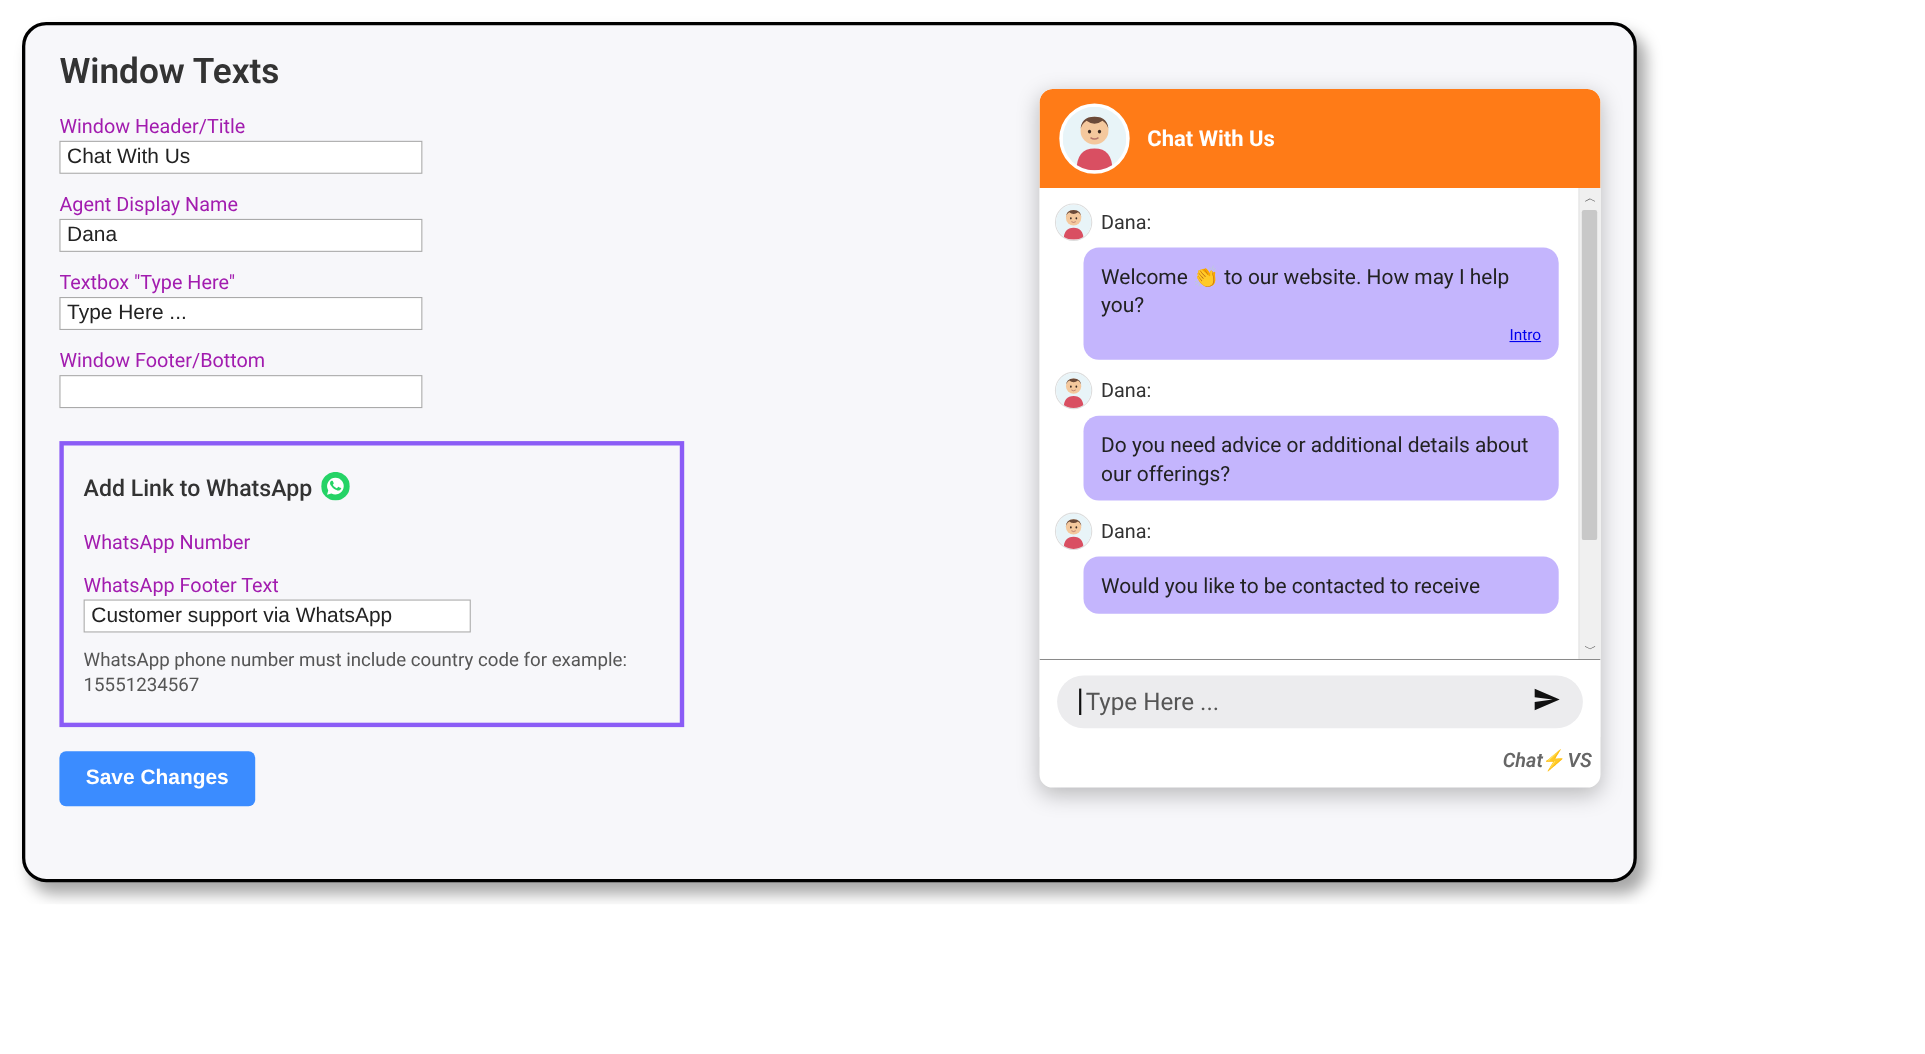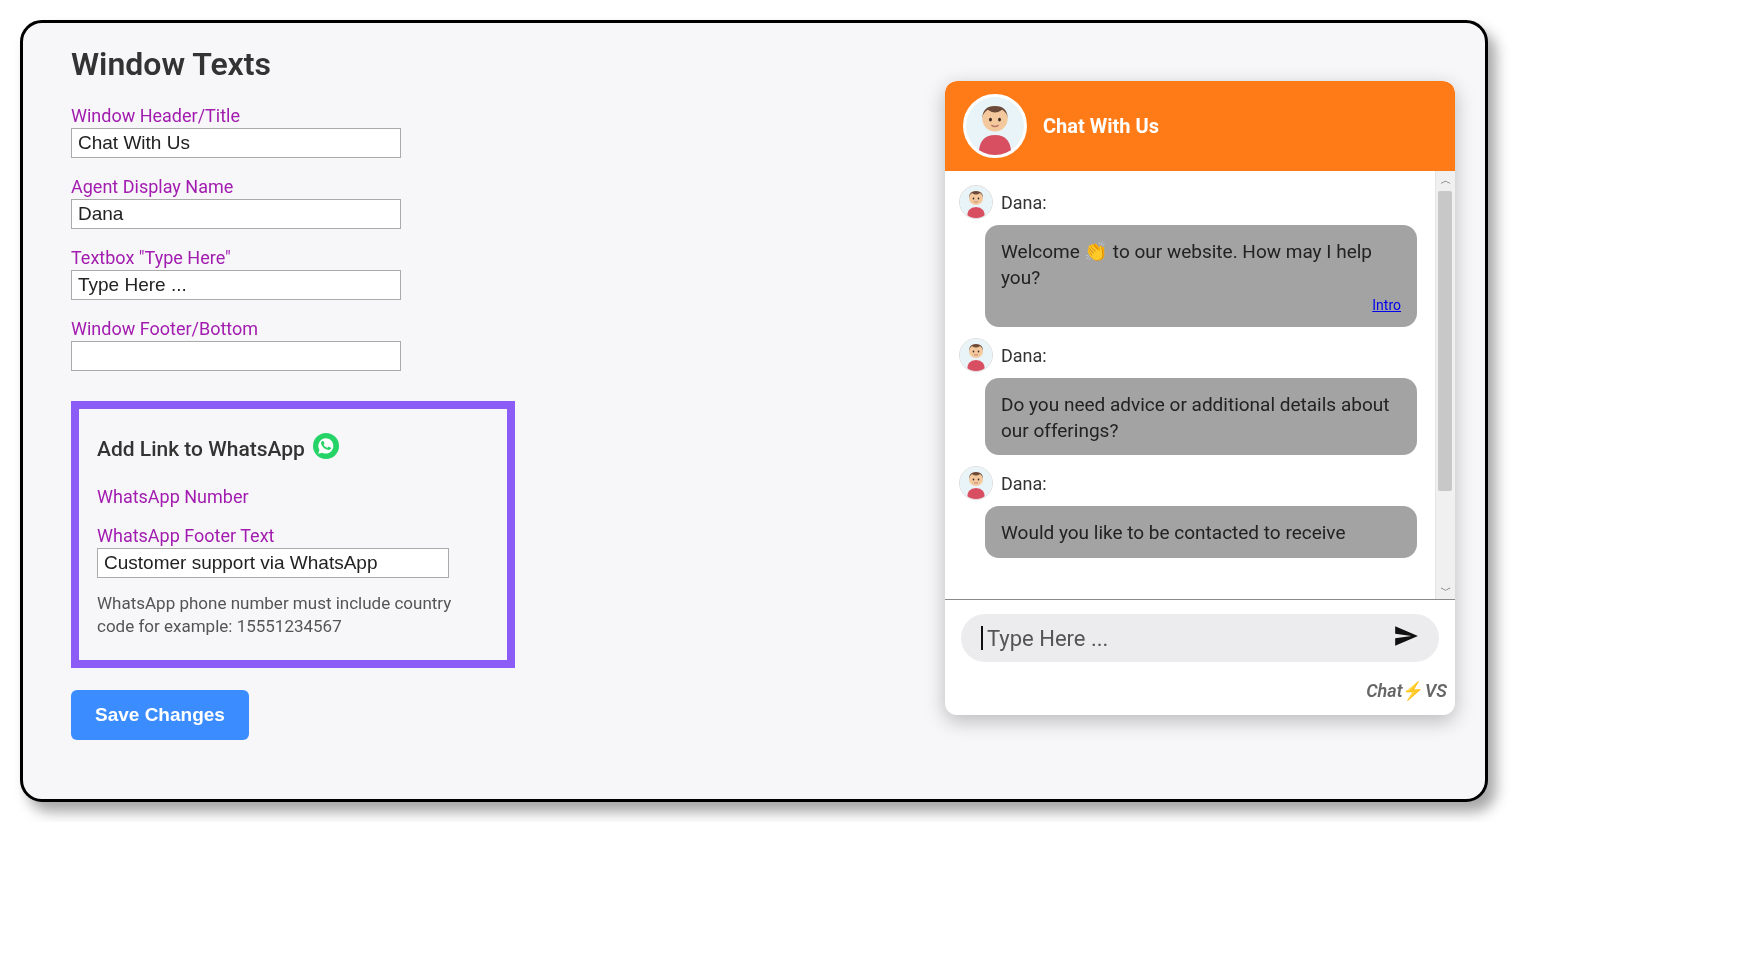--- a/index.html
+++ b/index.html
@@ -16,21 +16,21 @@
       height: 782px;
       border: 3px solid #000;
       border-radius: 22px;
       background: #f7f7fa;
       box-shadow: 8px 10px 14px rgba(0,0,0,0.35);
       overflow: hidden;
     }
 
     .panel-left {
       position: absolute;
-      left: 48px;
+      left: 31px;
       top: 22px;
       width: 560px;
     }
 
     .panel-left h1 {
       font-size: 32px;
       font-weight: 600;
       color: #333;
       margin-bottom: 22px;
     }
@@ -46,23 +46,23 @@
       height: 30px;
       padding: 2px 6px;
       font-size: 19px;
       color: #222;
       border: 1px solid #aaa;
       background: #fff;
     }
 
     .whatsapp-box {
       margin-top: 30px;
-      border: 8px solid #8b5cf6;
+      border: 4px solid #8b5cf6;
       padding: 24px 18px 22px 18px;
-      width: 444px;
+      width: 568px;
     }
 
     .whatsapp-heading {
       font-size: 21px;
       color: #333;
       display: flex;
       align-items: center;
       gap: 8px;
       margin-bottom: 22px;
       font-weight: 500;
@@ -150,21 +150,21 @@
       background: #fff;
       border: 1px solid #ddd;
       display:flex;align-items:center;justify-content:center;overflow:hidden;
     }
     .agent-name {
       font-size: 18px;
       color: #333;
     }
     .bubble {
       margin-left: 26px;
-      background: #a3a3a3;
+      background: #c4b5fd;
       border-radius: 14px;
       padding: 14px 16px 12px 16px;
       font-size: 19px;
       color: #222;
       line-height: 1.35;
       position: relative;
       width: 432px;
     }
     .bubble-link {
       display: block;

